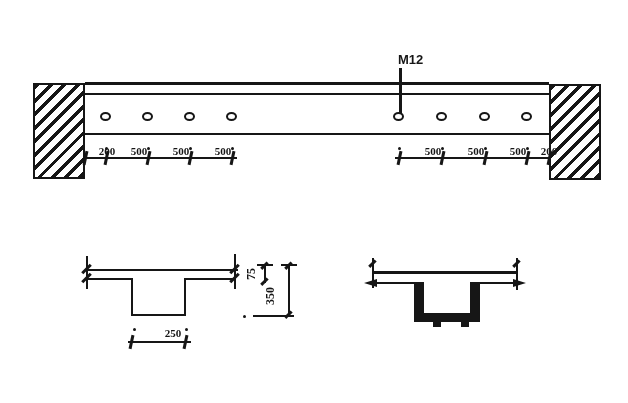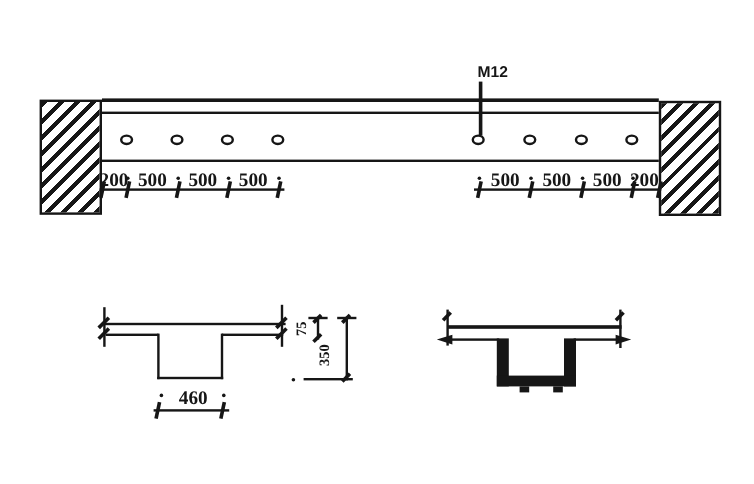--- a/index.html
+++ b/index.html
@@ -7,22 +7,22 @@
           font-family:"Liberation Serif",serif;color:#161616;}
   .ln{position:absolute;background:#161616;}
   .wall{position:absolute;border:2px solid #161616;box-sizing:border-box;
         background:repeating-linear-gradient(135deg,#161616 0 3.5px,#ffffff 3.5px 9.5px);}
   .hole{position:absolute;width:11px;height:9px;border:2.5px solid #161616;border-radius:50%;
         background:#fff;box-sizing:border-box;}
   .tick{position:absolute;width:3px;height:14px;background:#161616;transform:rotate(12deg);}
   .slash{position:absolute;width:3px;height:12px;background:#161616;transform:rotate(45deg);}
   .slash-sm{position:absolute;width:2.5px;height:9px;background:#161616;transform:rotate(45deg);}
   .dot{position:absolute;width:3px;height:3px;background:#161616;border-radius:50%;}
-  .dim-label{position:absolute;transform:translateX(-50%);font-weight:bold;font-size:16px;
-             line-height:12px;white-space:nowrap;}
+  .dim-label{position:absolute;transform:translateX(-50%);font-weight:bold;font-size:11px;
+             line-height:12px;white-space:nowrap;margin-left:12px;}
   .vlabel{position:absolute;transform:translate(-50%,-50%) rotate(-90deg);font-weight:bold;
           font-size:12px;line-height:12px;white-space:nowrap;}
   .callout{position:absolute;font-family:"Liberation Sans",sans-serif;font-weight:bold;
            font-size:13px;line-height:13px;}
   .arrow-l{position:absolute;width:0;height:0;border-top:4.5px solid transparent;
            border-bottom:4.5px solid transparent;border-right:13px solid #161616;}
   .arrow-r{position:absolute;width:0;height:0;border-top:4.5px solid transparent;
            border-bottom:4.5px solid transparent;border-left:13px solid #161616;}
   .blk{position:absolute;background:#161616;}
 </style>
@@ -98,21 +98,21 @@
 
     <div class="ln" style="left:131px;top:278px;width:2px;height:38px;"></div>
     <div class="ln" style="left:184px;top:278px;width:2px;height:38px;"></div>
     <div class="ln" style="left:131px;top:314px;width:55px;height:2px;"></div>
 
     <div class="ln" style="left:128px;top:341px;width:63px;height:2px;"></div>
     <div class="tick" style="left:130px;top:335px;"></div>
     <div class="tick" style="left:184px;top:335px;"></div>
     <div class="dot" style="left:133px;top:328px;"></div>
     <div class="dot" style="left:185px;top:328px;"></div>
-    <div class="dim-label" style="left:161px;top:327px;">460</div>
+    <div class="dim-label" style="left:161px;top:327px;">250</div>
 
     <div class="ln" style="left:257px;top:264px;width:16px;height:2px;"></div>
     <div class="ln" style="left:264px;top:264px;width:2px;height:19px;"></div>
     <div class="slash-sm" style="left:263px;top:261px;"></div>
     <div class="slash-sm" style="left:263px;top:277px;"></div>
     <div class="vlabel" style="left:251px;top:274px;">75</div>
 
     <div class="ln" style="left:281px;top:264px;width:16px;height:2px;"></div>
     <div class="ln" style="left:288px;top:264px;width:2px;height:53px;"></div>
     <div class="slash-sm" style="left:287px;top:261px;"></div>

